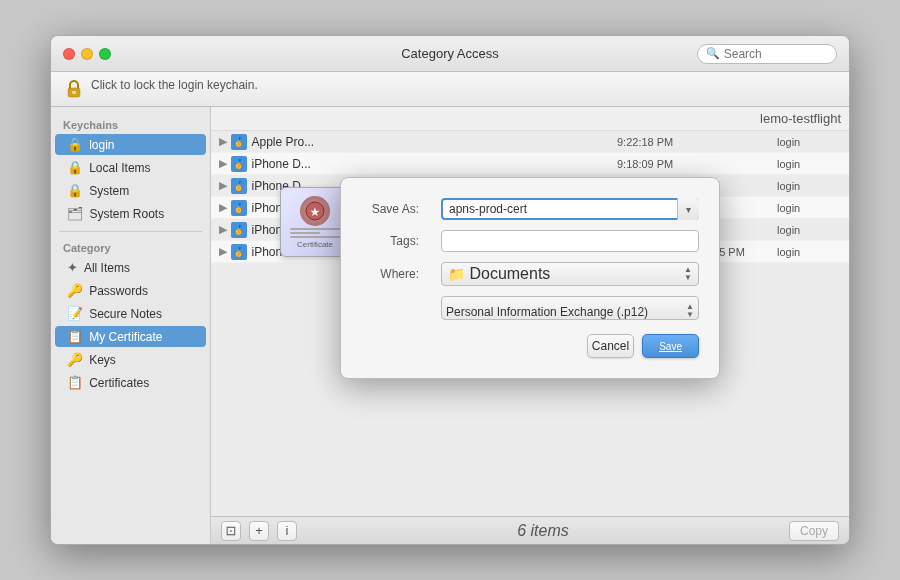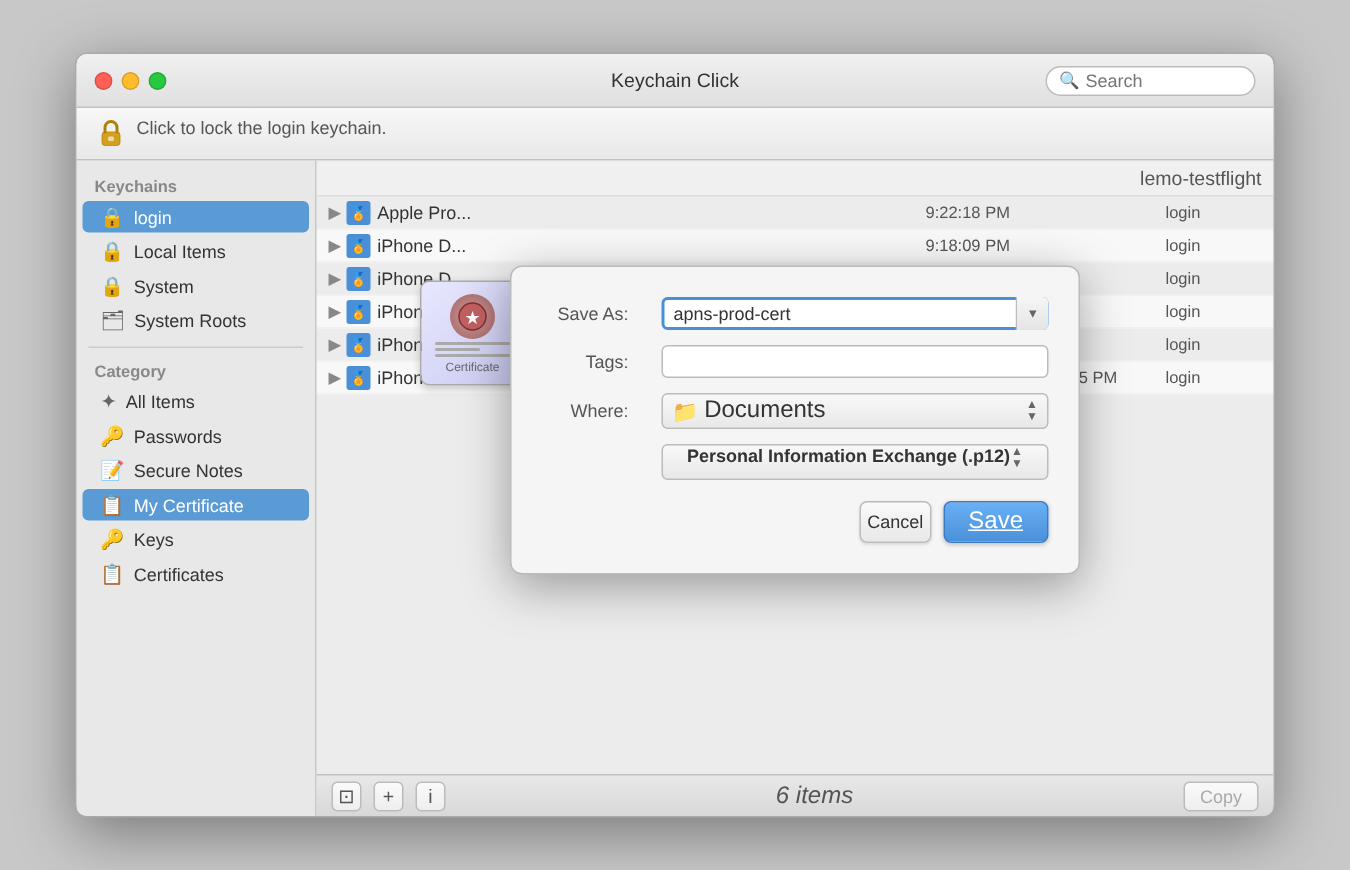--- a/index.html
+++ b/index.html
@@ -362,28 +362,27 @@
       line-height: 1;
     }
 
     .file-format-row {
       margin-bottom: 14px;
       padding-left: 80px;
     }
     .file-format-select {
       width: 100%;
       display: flex;
-      align-items: flex-start;
+      align-items: flex-end;
       background: linear-gradient(to bottom, #f8f8f8, #e8e8e8);
       border: 1px solid #bbb;
       border-radius: 4px;
-      padding: 0 16px;
+      padding: 0 4px;
       height: 24px;
       cursor: pointer;
-      font-weight: bold;
     }
     .file-format-label { flex: 1; font-size: 12px; color: #333; }
     .file-format-arrows {
       display: flex;
       flex-direction: column;
       font-size: 8px;
       color: #666;
       line-height: 1;
     }
 
@@ -401,21 +400,21 @@
       font-size: 12px;
       color: #333;
       cursor: pointer;
       box-shadow: 0 1px 2px rgba(0,0,0,0.1);
     }
     .btn-save {
       background: linear-gradient(to bottom, #6ab0f5, #4a90d9);
       border: 1px solid #3a7bc8;
       border-radius: 5px;
       padding: 4px 16px;
-      font-size: 16px;
+      font-size: 10px;
       color: #fff;
       cursor: pointer;
       box-shadow: 0 1px 3px rgba(0,0,0,0.2);
       font-weight: 500;
       text-decoration: underline;
     }
 
     .header-area {
       display: flex;
       align-items: center;
@@ -443,21 +442,21 @@
 <body>
 
 <div class="window">
 
   <div class="titlebar">
     <div class="traffic-lights">
       <div class="traffic-light tl-close"></div>
       <div class="traffic-light tl-min"></div>
       <div class="traffic-light tl-max"></div>
     </div>
-    <span class="titlebar-title">Keychain Click</span>
+    <span class="titlebar-title">Category Access</span>
     <div class="titlebar-search">
       <span class="search-icon-sm">🔍</span>
       <input type="text" placeholder="Search" style="">
     </div>
   </div>
 
   <div class="toolbar">
     <div class="toolbar-lock">
       <svg width="22" height="22" viewBox="0 0 22 22">
         <rect x="5" y="10" width="12" height="9" rx="2" fill="#d4a020" stroke="#b08000" stroke-width="0.5"></rect>

